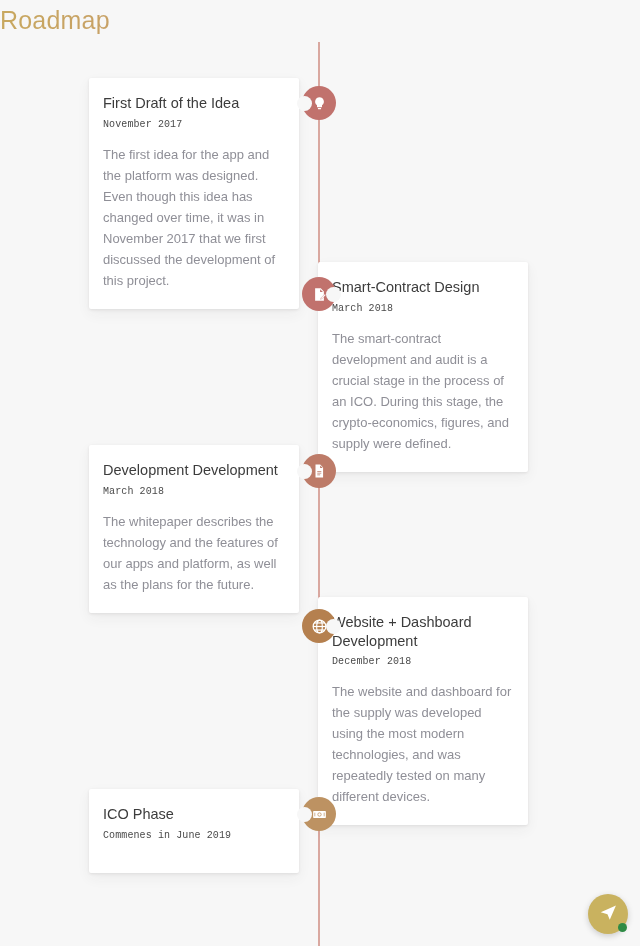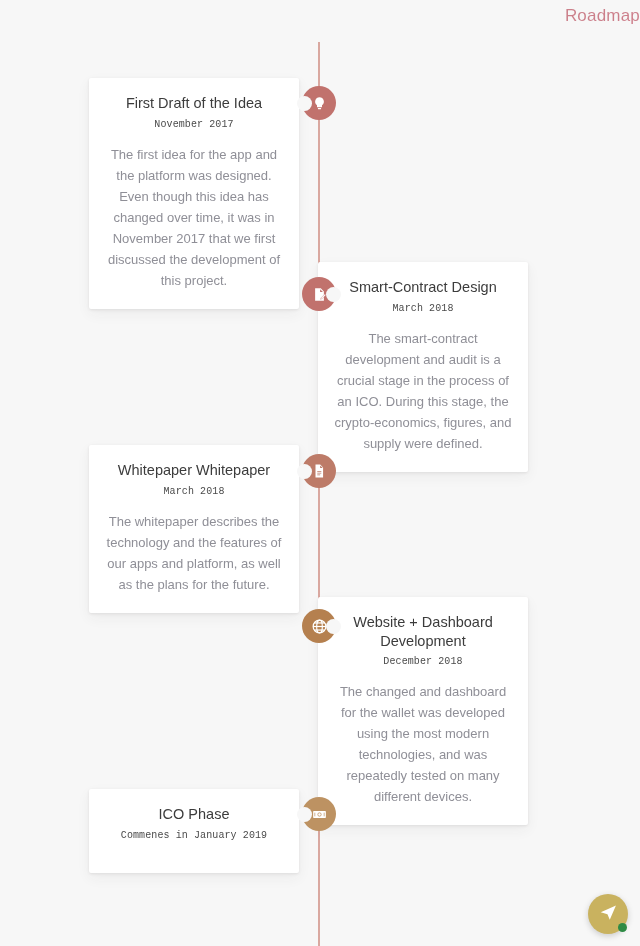--- a/index.html
+++ b/index.html
@@ -18,22 +18,22 @@
     height: 946px;
     background: #f7f7f7;
   }
 
   
   .page-title {
     position: absolute;
     top: 6px;
     left: 0;
     width: 640px;
-    text-align: right;
-    font-size: 17px;
+    text-align: left;
+    font-size: 25px;
     font-weight: 400;
     letter-spacing: 0.2px;
     background-image: linear-gradient(95deg, #c8a85f 0%, #c79a6e 35%, #c9848a 70%, #cc7d8a 100%);
     -webkit-background-clip: text;
     background-clip: text;
     -webkit-text-fill-color: transparent;
     color: #c79a6e;
   }
 
   
@@ -54,21 +54,21 @@
     left: 0;
   }
 
   .card {
     position: absolute;
     width: 210px;
     background: #ffffff;
     border-radius: 2px;
     box-shadow: 0 1px 3px rgba(60,50,50,0.10), 0 5px 14px rgba(60,50,50,0.055);
     padding: 16px 14px 18px 14px;
-    text-align: center;
+    text-align: left;
   }
   .card.left  { left: 89px; }
   .card.right { left: 318px; }
 
   .card-title {
     font-size: 14.5px;
     font-weight: 400;
     color: #3c3c3c;
     line-height: 1.28;
     margin-bottom: 6px;
@@ -176,59 +176,59 @@
         <svg width="15" height="15" viewBox="0 0 24 24" fill="#ffffff">
           <path d="M5 2h9l5 5v15H5V2zm8 1.5V8h4.5L13 3.5z"></path>
           <path d="M20.6 11.2l1.5 1.5-6.4 6.4-2.1.6.6-2.1 6.4-6.4z" fill="#ffffff" stroke="#c1726d" stroke-width=".6"></path>
         </svg>
       </span>
     </div>
   </div>
 
   <div class="tl-item" style="top:445px;">
     <div class="card left">
-      <div class="card-title">Whitepaper Whitepaper</div>
+      <div class="card-title">Development Development</div>
       <div class="card-date">March 2018</div>
       <div class="card-text">The whitepaper describes the technology and the features of our apps and platform, as well as the plans for the future.</div>
     </div>
     <div class="marker notch-left" style="top:9px;background:#bd7b68;">
       <span>
         <svg width="14" height="14" viewBox="0 0 24 24" fill="#ffffff">
           <path d="M6 1h8l5 5v17H6V1zm8 1.6V7h4.4L14 2.6z"></path>
           <rect x="9" y="12" width="7" height="1.3" fill="#bd7b68"></rect>
           <rect x="9" y="15" width="7" height="1.3" fill="#bd7b68"></rect>
           <rect x="9" y="18" width="5" height="1.3" fill="#bd7b68"></rect>
         </svg>
       </span>
     </div>
   </div>
 
   <div class="tl-item" style="top:597px;">
     <div class="card right">
       <div class="card-title">Website + Dashboard Development</div>
       <div class="card-date">December 2018</div>
-      <div class="card-text">The changed and dashboard for the wallet was developed using the most modern technologies, and was repeatedly tested on many different devices.</div>
+      <div class="card-text">The website and dashboard for the supply was developed using the most modern technologies, and was repeatedly tested on many different devices.</div>
     </div>
     <div class="marker notch-right" style="top:12px;background:#b5804f;">
       <span>
         <svg width="17" height="17" viewBox="0 0 24 24" fill="none" stroke="#ffffff" stroke-width="1.7">
           <circle cx="12" cy="12" r="9"></circle>
           <ellipse cx="12" cy="12" rx="4" ry="9"></ellipse>
           <line x1="3" y1="12" x2="21" y2="12"></line>
           <line x1="4.6" y1="7" x2="19.4" y2="7"></line>
           <line x1="4.6" y1="17" x2="19.4" y2="17"></line>
         </svg>
       </span>
     </div>
   </div>
 
   <div class="tl-item" style="top:789px;">
     <div class="card left">
       <div class="card-title">ICO Phase</div>
-      <div class="card-date">Commenes in January 2019</div>
+      <div class="card-date">Commenes in June 2019</div>
     </div>
     <div class="marker notch-left" style="top:8px;background:#bd9262;">
       <span>
         <svg width="17" height="17" viewBox="0 0 24 24">
           <rect x="3" y="7" width="18" height="10" rx="1" fill="#ffffff"></rect>
           <circle cx="12" cy="12" r="2.4" fill="none" stroke="#bd9262" stroke-width="1.1"></circle>
           <line x1="5.4" y1="9.4" x2="5.4" y2="14.6" stroke="#bd9262" stroke-width="1"></line>
           <line x1="18.6" y1="9.4" x2="18.6" y2="14.6" stroke="#bd9262" stroke-width="1"></line>
         </svg>
       </span>

